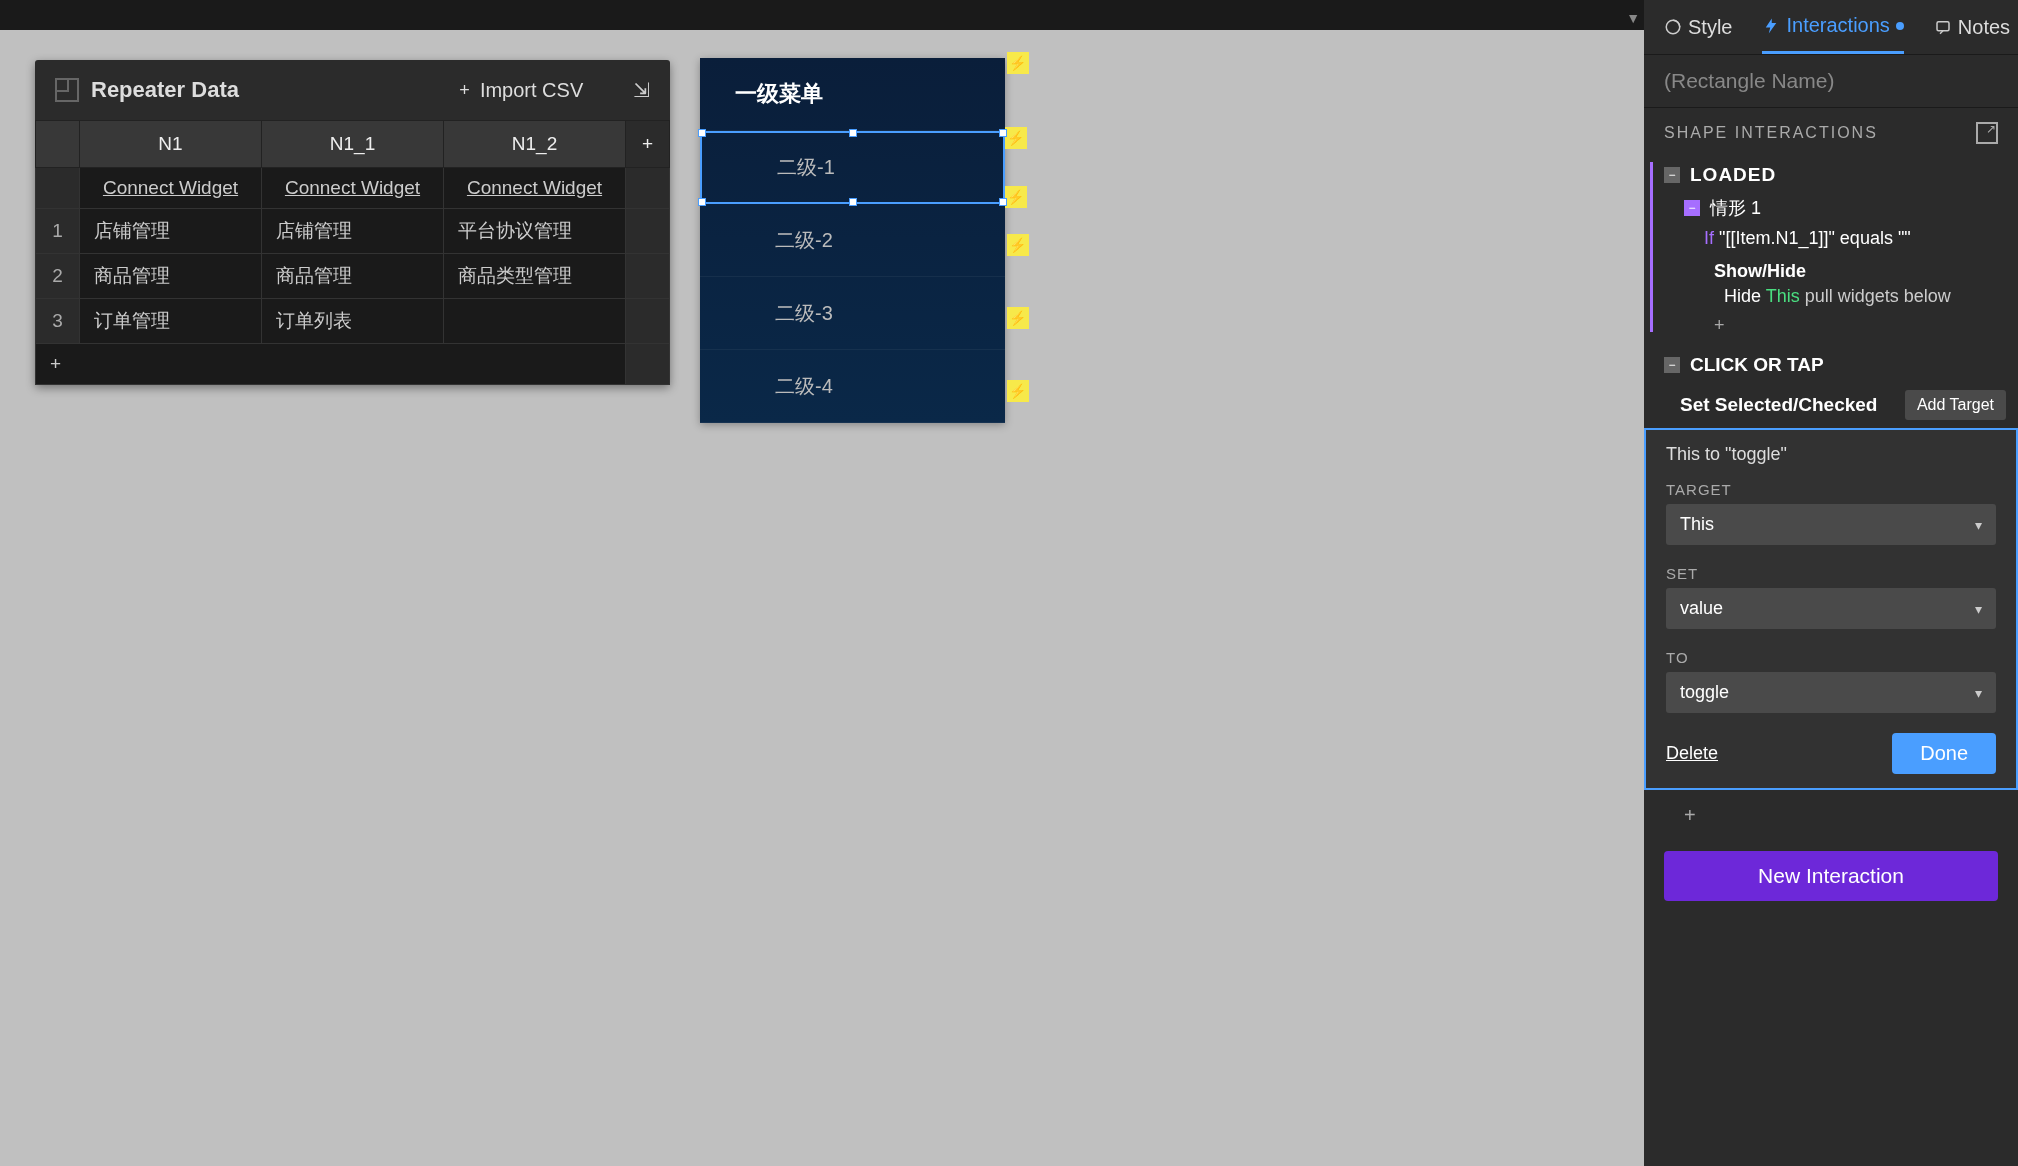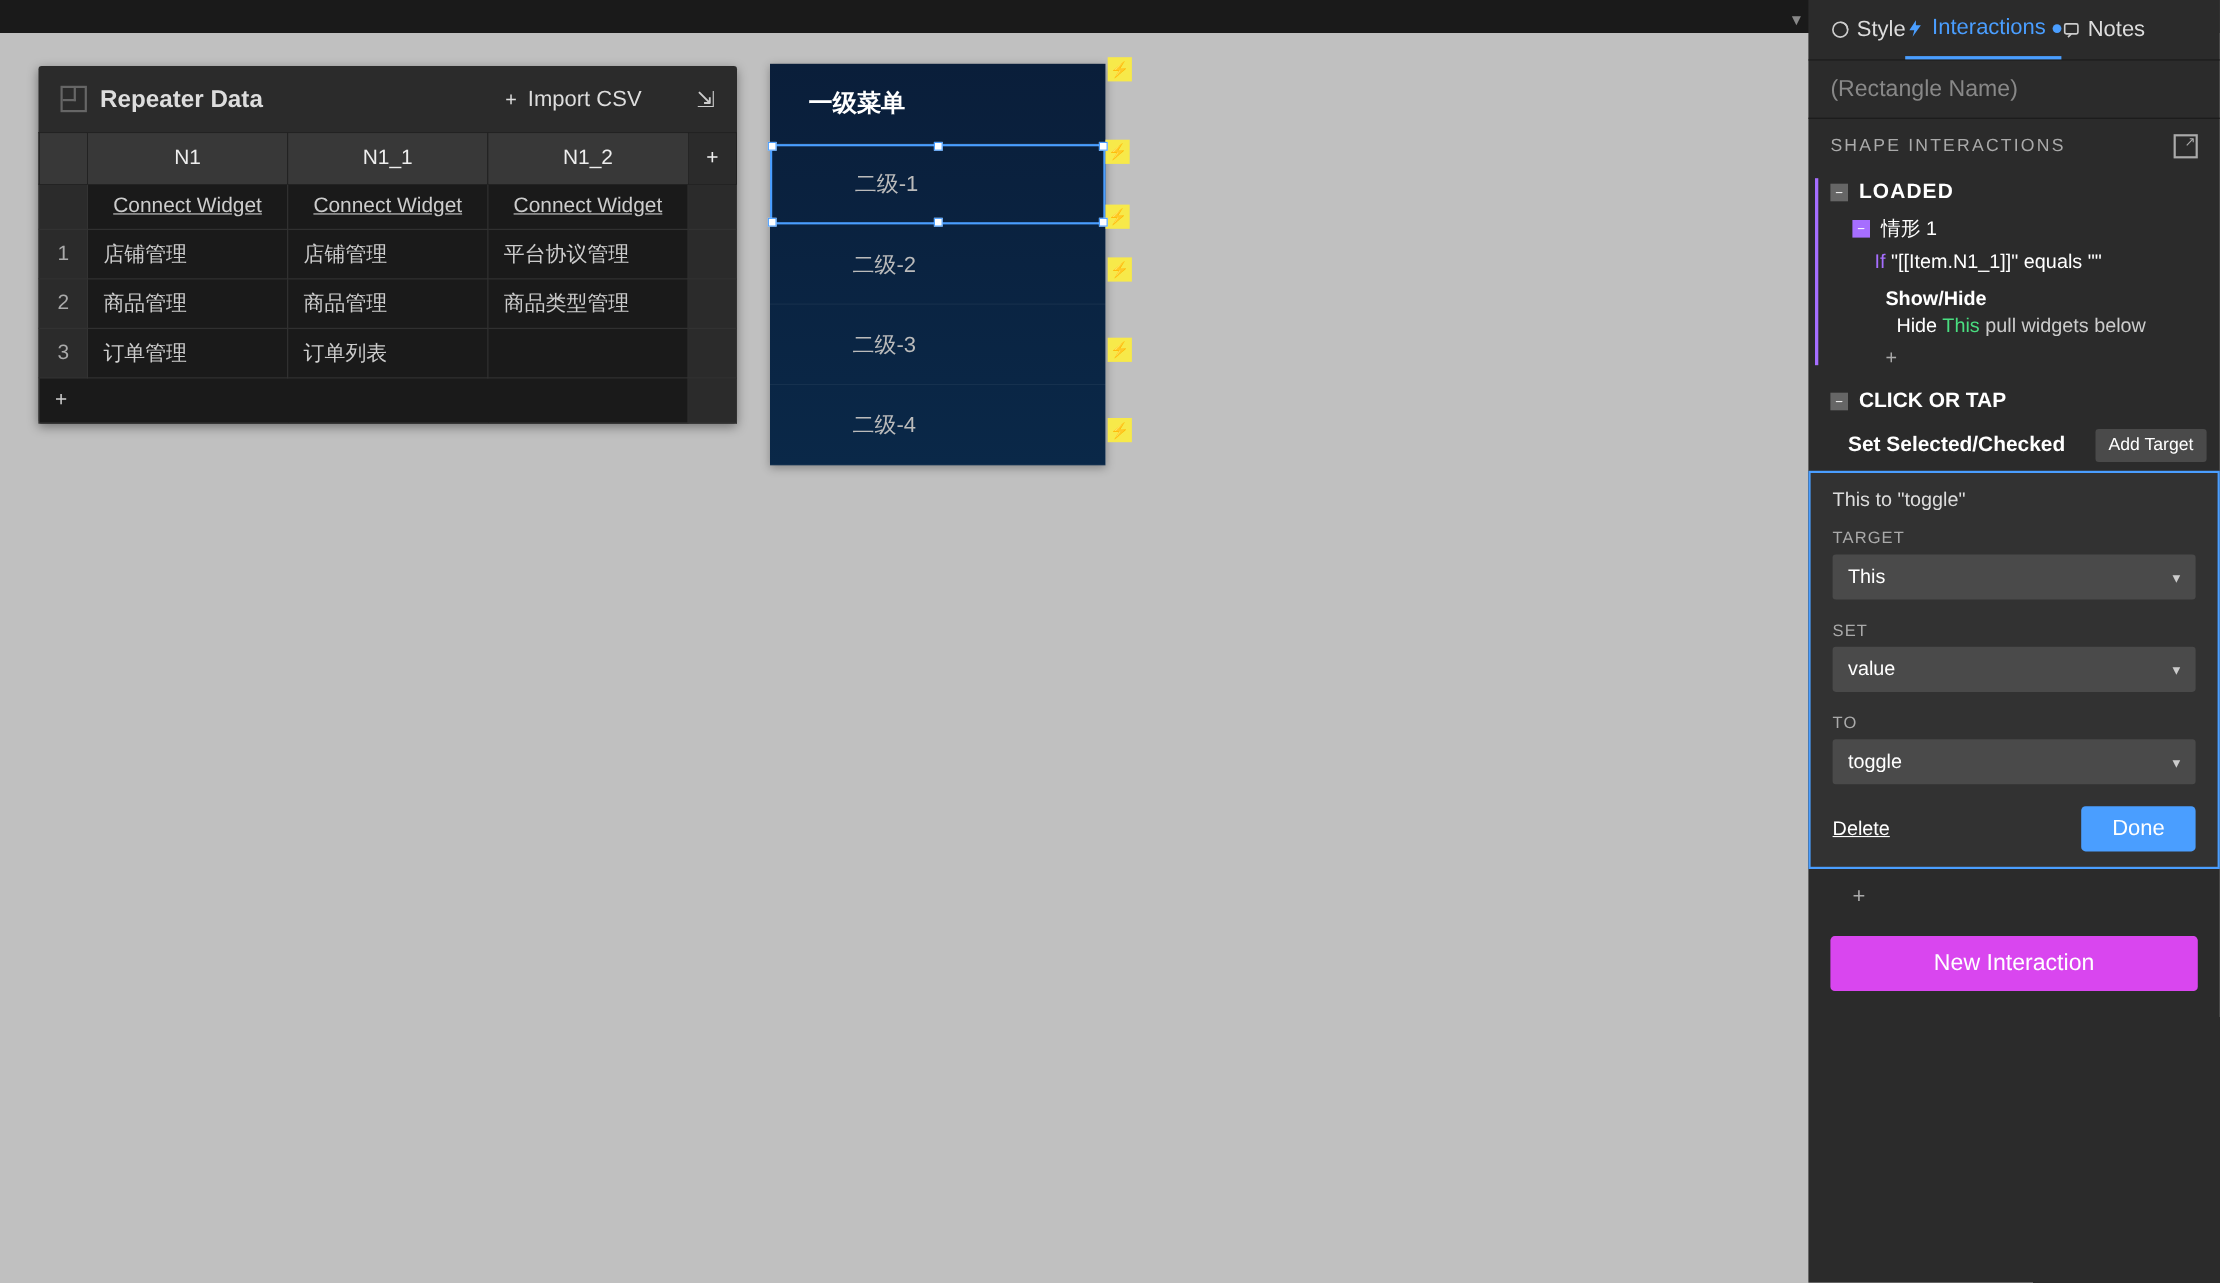--- a/index.html
+++ b/index.html
@@ -31,21 +31,21 @@
 
 .menu-preview { position: absolute; left: 700px; top: 28px; width: 305px; background: linear-gradient(180deg, #0a1e3a, #0a2848); box-shadow: 0 2px 8px rgba(0,0,0,0.3); }
 .menu-item { height: 73px; display: flex; align-items: center; padding-left: 35px; color: #bbb; font-size: 20px; border-bottom: 1px solid rgba(255,255,255,0.05); position: relative; }
 .menu-item.level1 { color: #fff; font-size: 22px; font-weight: 600; }
 .menu-item.level2 { padding-left: 75px; }
 .menu-item.selected { border: 2px solid #4a9eff; }
 .selection-handle { position: absolute; width: 8px; height: 8px; background: #fff; border: 1px solid #4a9eff; }
 .bolt { position: absolute; right: -24px; width: 22px; height: 22px; background: #f7e94a; display: flex; align-items: center; justify-content: center; font-size: 14px; color: #333; }
 
 
-.panel-tabs { display: flex; height: 55px; border-bottom: 1px solid #1a1a1a; align-items: center; padding: 0 20px; }
+.panel-tabs { display: flex; height: 55px; border-bottom: 1px solid #1a1a1a; align-items: center; padding: 0 20px; gap: 30px; }
 .panel-tab { color: #ddd; font-size: 20px; display: flex; align-items: center; gap: 6px; cursor: pointer; height: 100%; }
 .panel-tab.active { color: #4a9eff; border-bottom: 3px solid #4a9eff; }
 .panel-tab .dot { width: 8px; height: 8px; background: #4a9eff; border-radius: 50%; }
 .panel-tab svg { width: 18px; height: 18px; }
 
 .element-name { padding: 14px 20px; color: #888; font-size: 21px; border-bottom: 1px solid #1a1a1a; }
 .section-header { padding: 14px 20px; color: #aaa; font-size: 16px; letter-spacing: 2px; display: flex; justify-content: space-between; align-items: center; }
 .external-icon { width: 22px; height: 22px; border: 2px solid #aaa; position: relative; cursor: pointer; }
 .external-icon::after { content: "↗"; position: absolute; top: -2px; right: -2px; font-size: 12px; }
 
@@ -77,21 +77,21 @@
 .edit-panel { border: 2px solid #4a9eff; background: #323232; padding: 14px 20px; margin-top: 0; }
 .edit-desc { color: #ddd; font-size: 18px; margin-bottom: 16px; }
 .field-label { color: #aaa; font-size: 15px; letter-spacing: 1px; margin-bottom: 6px; }
 .select-box { background: #4a4a4a; color: #fff; font-size: 18px; padding: 10px 14px; border-radius: 3px; margin-bottom: 20px; display: flex; justify-content: space-between; align-items: center; cursor: pointer; }
 .select-box .chev { color: #ccc; font-size: 14px; }
 .edit-actions { display: flex; justify-content: space-between; align-items: center; margin-top: 10px; }
 .delete-link { color: #fff; text-decoration: underline; font-size: 18px; cursor: pointer; }
 .done-btn { background: #4a9eff; color: #fff; font-size: 20px; padding: 9px 28px; border: none; border-radius: 4px; cursor: pointer; margin-left: 31px; }
 
 .bottom-plus { padding: 14px 40px; color: #aaa; font-size: 20px; cursor: pointer; }
-.new-interaction-btn { margin: 10px 20px; background: #d946ef; color: #fff; font-size: 21px; padding: 13px 0; border: none; border-radius: 4px; cursor: pointer; text-align: center; width: calc(100% - 40px); }
+.new-interaction-btn { margin: 10px 20px; background: #6d28d9; color: #fff; font-size: 21px; padding: 13px 0; border: none; border-radius: 4px; cursor: pointer; text-align: center; width: calc(100% - 40px); }
 </style>
 </head>
 <body>
 
 <div class="top-bar">
   <span class="dropdown-arrow">▼</span>
 </div>
 
 <div class="canvas-area">
 

